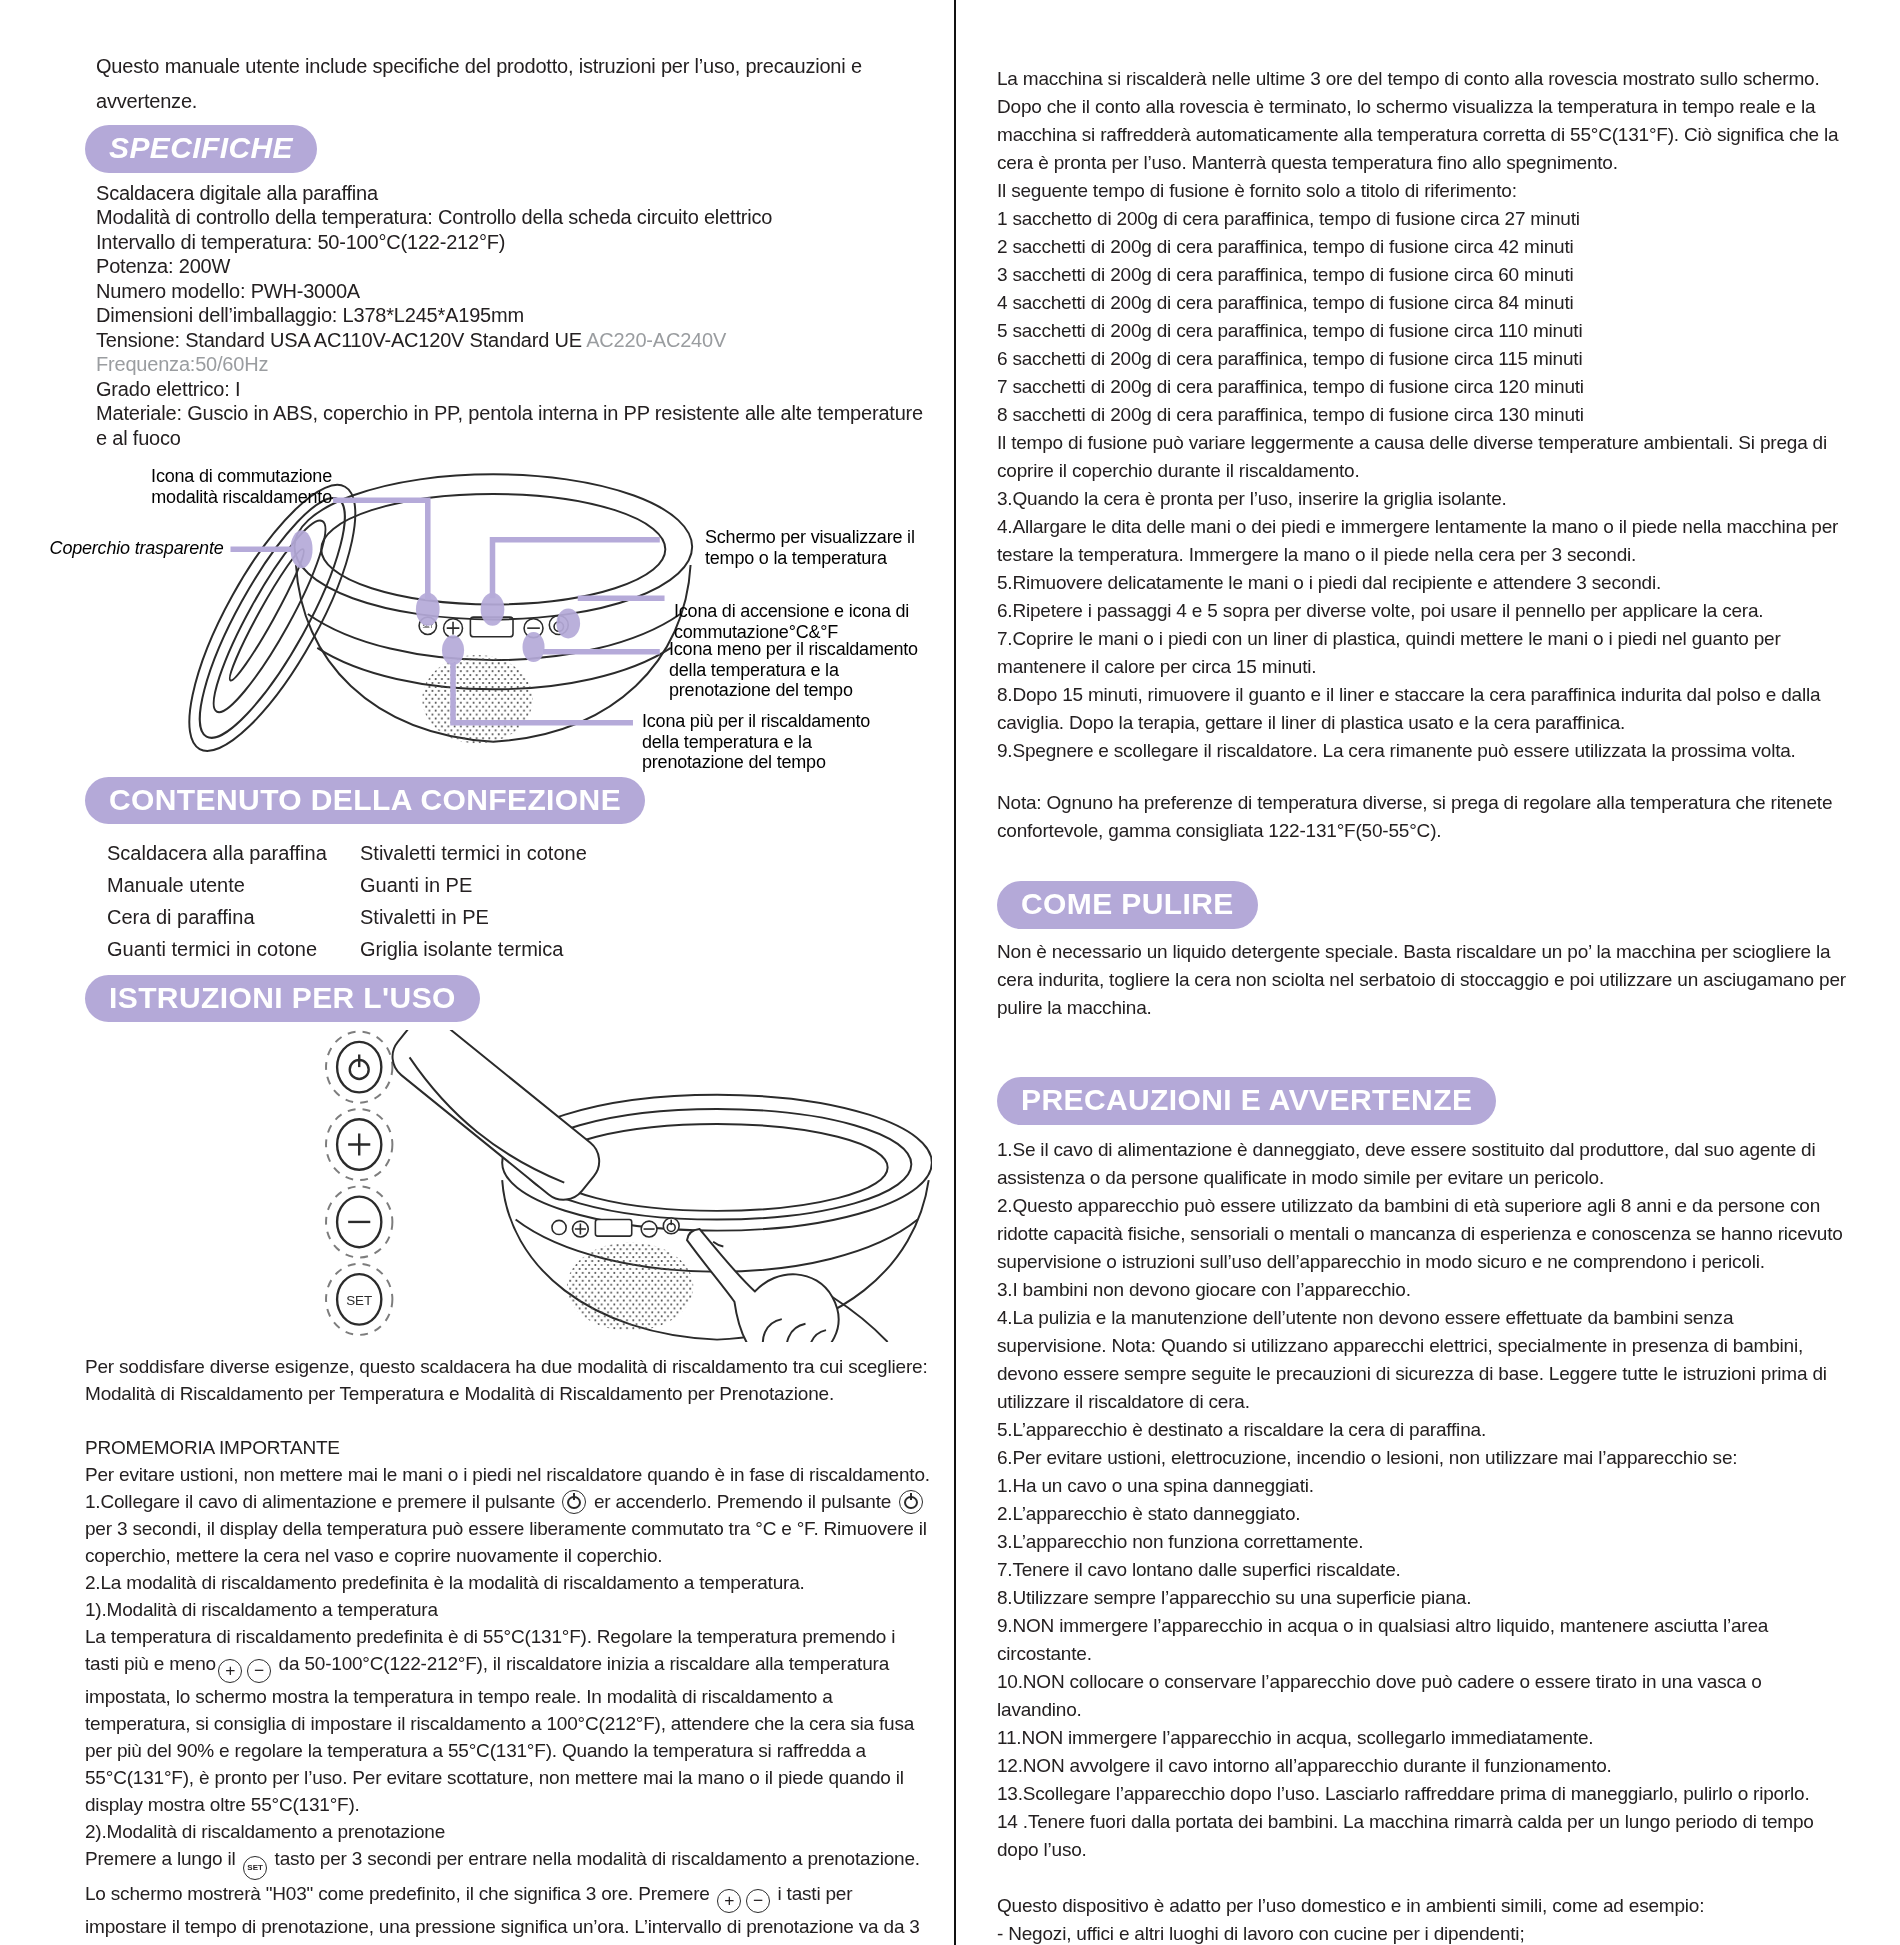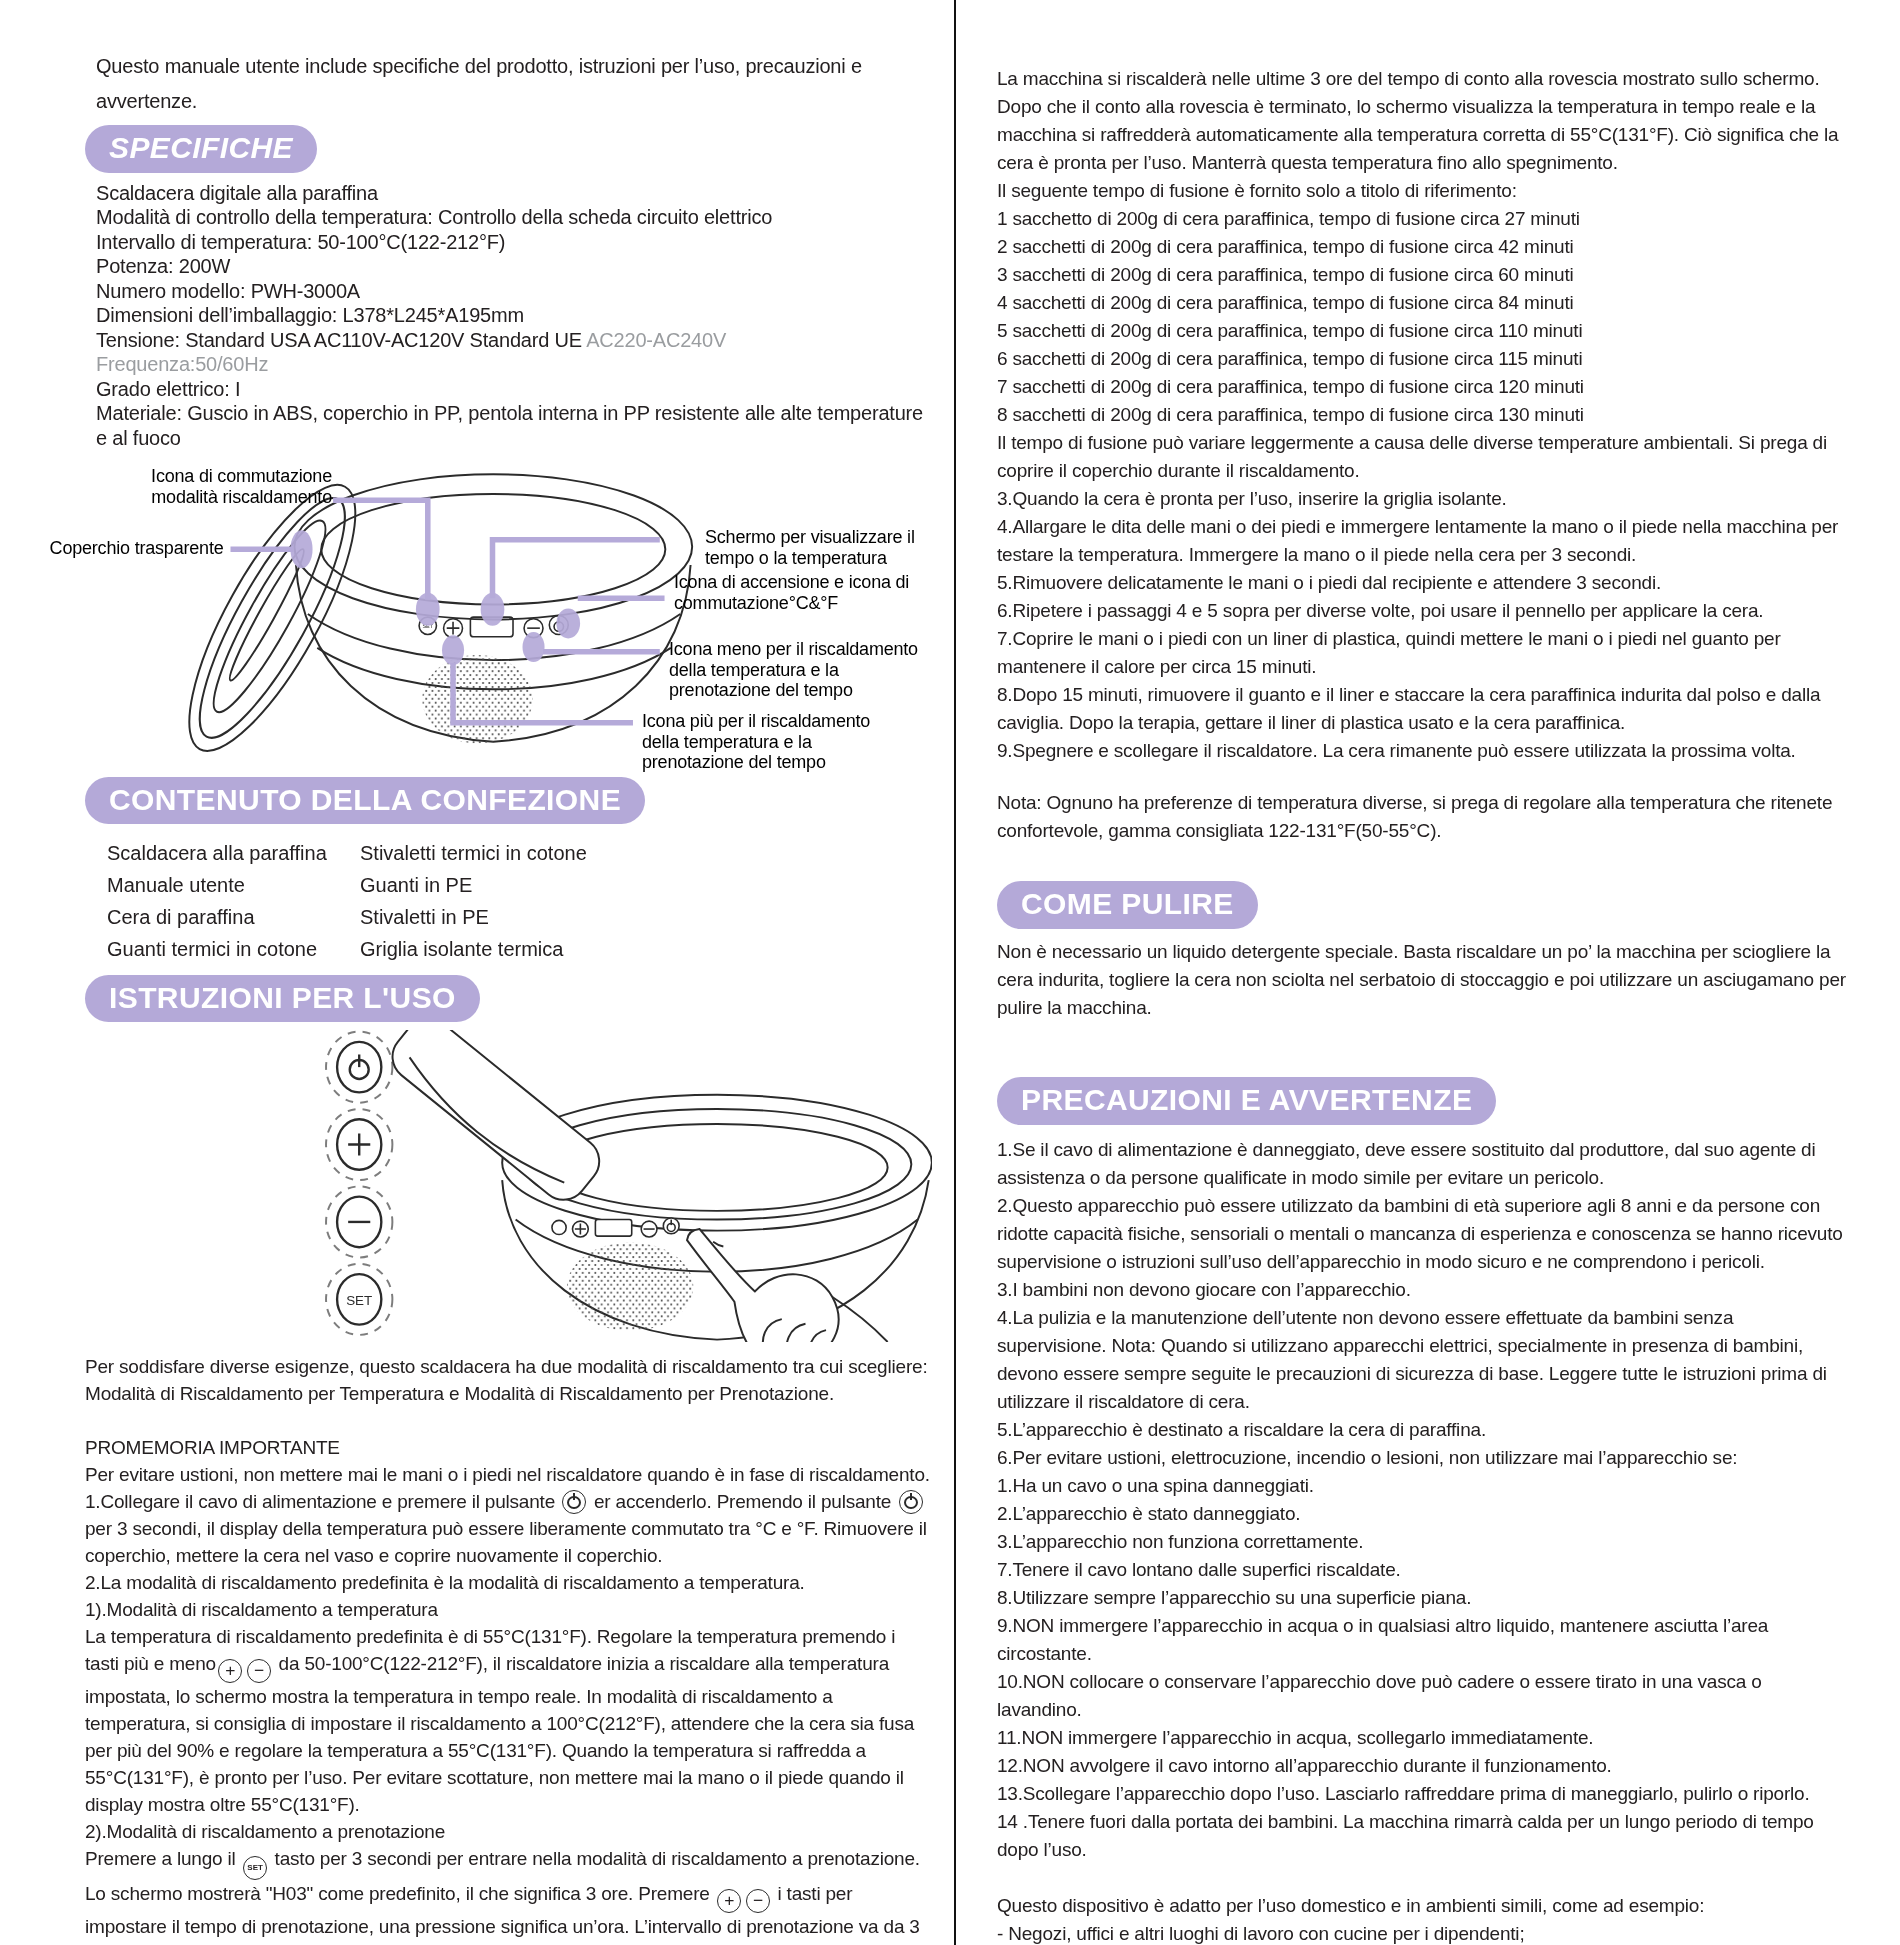--- a/index.html
+++ b/index.html
@@ -137,23 +137,23 @@
       <g stroke="#b5aad9" stroke-width="7" fill="none">
         <path d="M392,46 H512 V172"></path>
         <path d="M262,108 H342"></path>
         <path d="M806,96 H594 V170"></path>
         <path d="M812,170 H702"></path>
         <path d="M806,238 H658"></path>
         <path d="M772,328 H544 V252"></path>
       </g>
     </svg>
     <div class="callout" style="left:111px;top:1.6px;width:198px;text-align:right;">Icona di commutazione modalità riscaldamento</div>
-    <div class="callout" style="left:-9.5px;top:74px;width:210px;text-align:right;">Coperchio trasparente</div>
+    <div class="callout" style="left:-9.5px;top:74px;width:210px;text-align:right;font-style:italic;">Coperchio trasparente</div>
     <div class="callout" style="left:682px;top:63px;width:253px;">Schermo per visualizzare il tempo o la temperatura</div>
-    <div class="callout" style="left:651px;top:108px;width:237px;">Icona di accensione e icona di commutazione°C&amp;°F</div>
+    <div class="callout" style="left:651px;top:137px;width:237px;">Icona di accensione e icona di commutazione°C&amp;°F</div>
     <div class="callout" style="left:646px;top:175px;width:269px;">Icona meno per il riscaldamento della temperatura e la prenotazione del tempo</div>
     <div class="callout" style="left:619px;top:247px;width:269px;">Icona più per il riscaldamento della temperatura e la prenotazione del tempo</div>
   </div>
 
   <div class="pill" style="margin-top:20.5px;">CONTENUTO DELLA CONFEZIONE</div>
 
   <div class="contents">
     <div class="c1">
       <div>Scaldacera alla paraffina</div>
       <div>Manuale utente</div>

